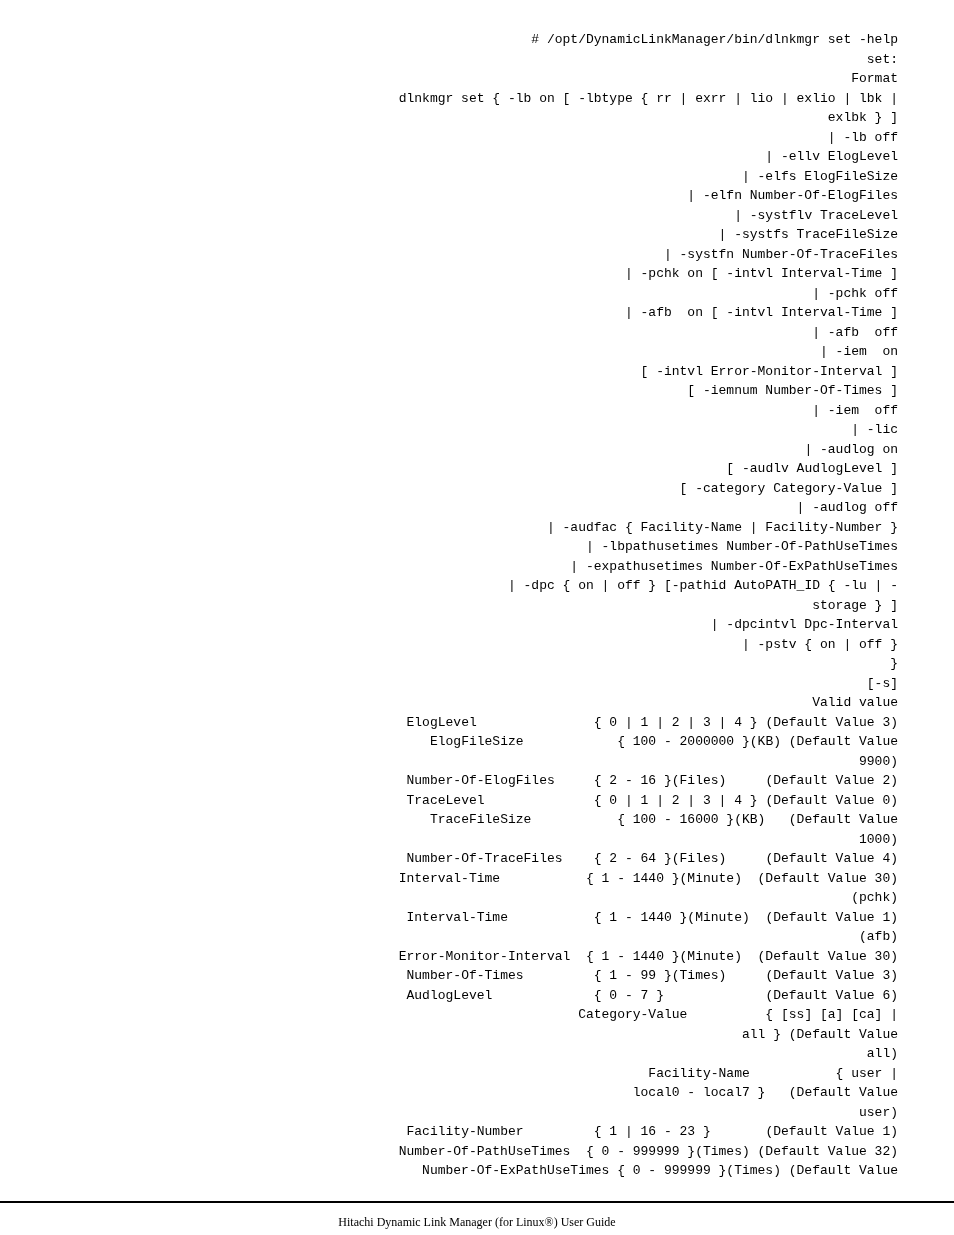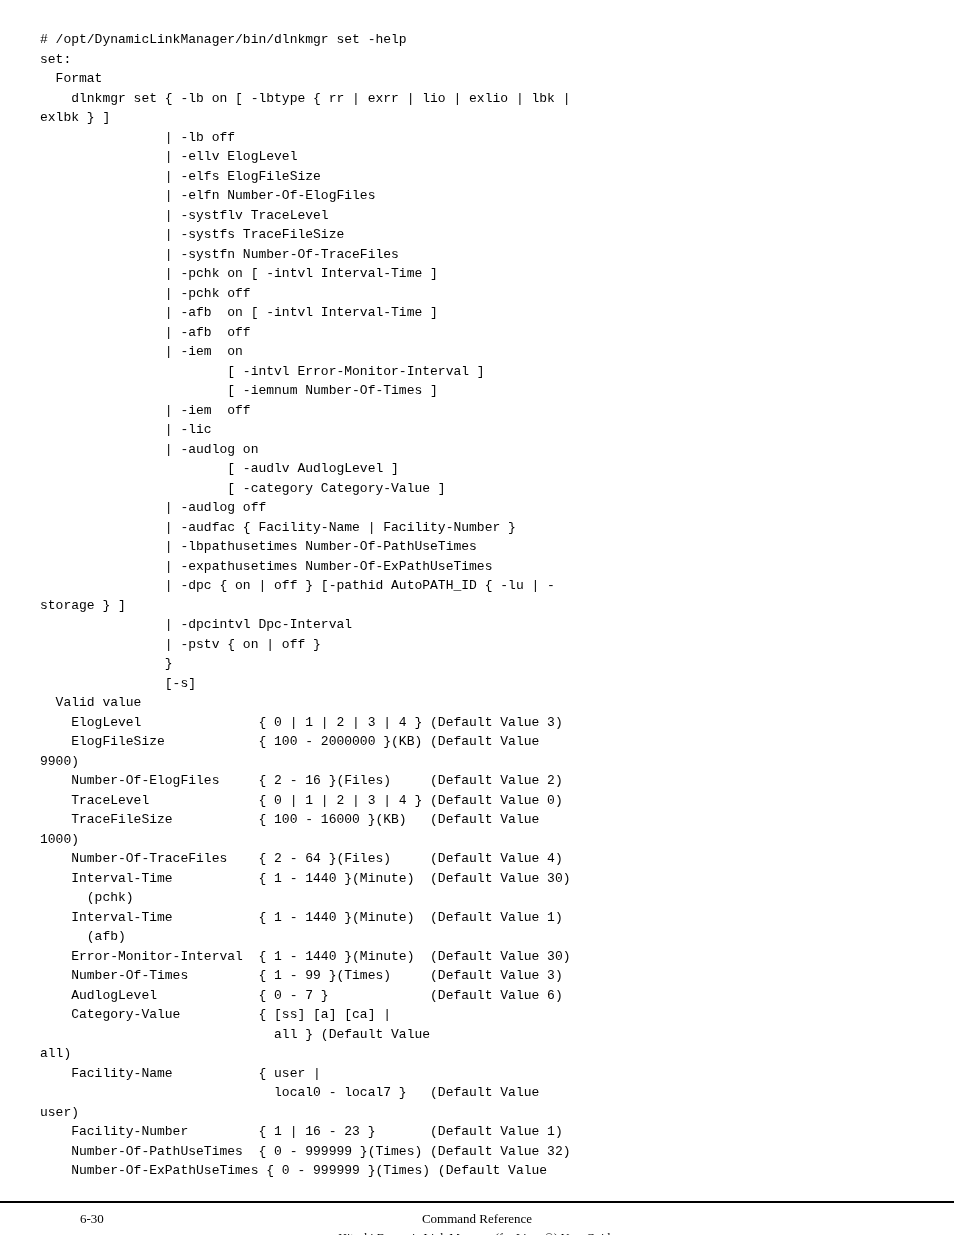--- a/index.html
+++ b/index.html
@@ -12,21 +12,22 @@
       min-height: 1235px;
     }
     .page-wrapper {
       width: 954px;
       min-height: 1235px;
       display: flex;
       flex-direction: column;
     }
     .content-area {
       flex: 1;
-      padding: 30px 44px 20px 40px;
+      padding: 30px 56px 20px 40px;
+      text-align: right;
     }
     pre {
       font-family: 'Courier New', Courier, monospace;
       font-size: 13px;
       line-height: 1.5;
       white-space: pre;
       color: #000000;
     }
     .footer-area {
       border-top: 2px solid #000000;
@@ -117,19 +118,15 @@
                               all } (Default Value
 all)
     Facility-Name           { user |
                               local0 - local7 }   (Default Value
 user)
     Facility-Number         { 1 | 16 - 23 }       (Default Value 1)
     Number-Of-PathUseTimes  { 0 - 999999 }(Times) (Default Value 32)
     Number-Of-ExPathUseTimes { 0 - 999999 }(Times) (Default Value</pre>
   </div>
   <div class="footer-area">
-    <div class="footer-top-wrapper">
-      <span class="footer-page">6-30</span>
-      <div class="footer-title">Command Reference</div>
-    </div>
     <div class="footer-bottom">Hitachi Dynamic Link Manager (for Linux®) User Guide</div>
   </div>
 </div>
 
 </body></html>

